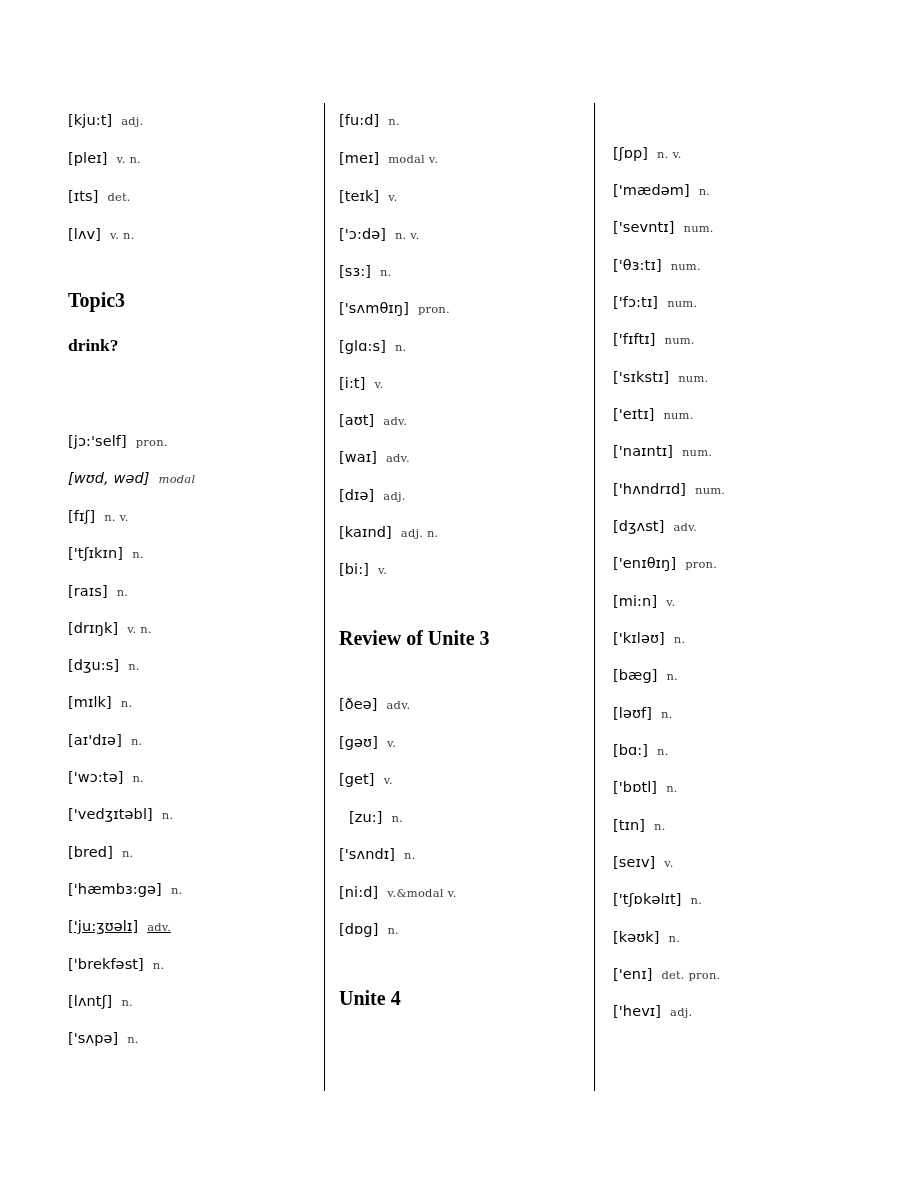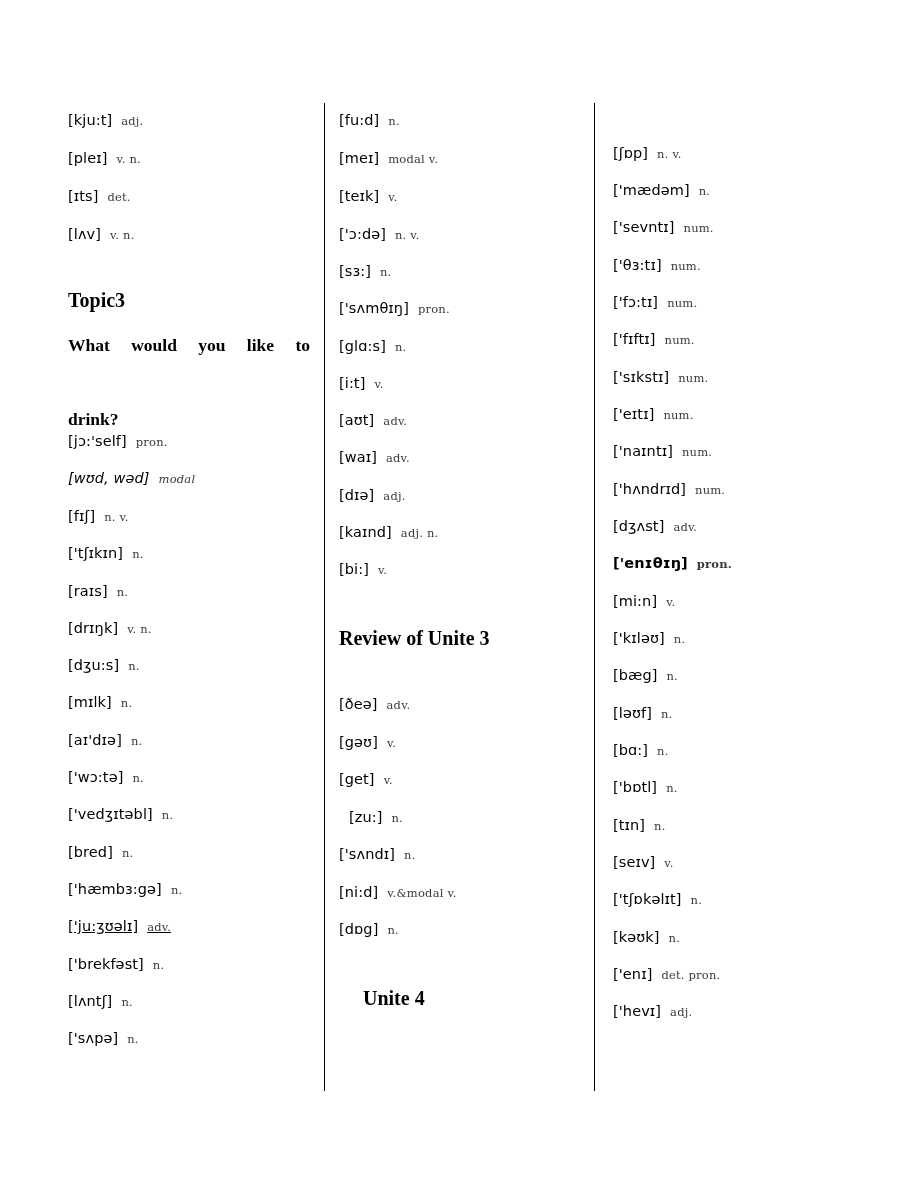--- a/index.html
+++ b/index.html
@@ -98,21 +98,20 @@
   <div class="divider" id="divider-1"></div>
   <div class="divider" id="divider-2"></div>
 
   <div class="column" id="col-1">
       <div class="entry" style="top: 112px; left: 0px;"><span class="ipa">[kju:t]</span><span class="pos">adj.</span></div>
       <div class="entry" style="top: 150px; left: 0px;"><span class="ipa">[pleɪ]</span><span class="pos">v. n.</span></div>
       <div class="entry" style="top: 188px; left: 0px;"><span class="ipa">[ɪts]</span><span class="pos">det.</span></div>
       <div class="entry" style="top: 226px; left: 0px;"><span class="ipa">[lʌv]</span><span class="pos">v. n.</span></div>
       <div class="heading" style="top: 290px; left: 0px;">Topic3</div>
       <div class="heading-wrap" style="top: 327px; left: 0px; width: 242px;">
-        <span class="heading-just">What would you like to</span>
         <span>drink?</span>
       </div>
       <div class="entry" style="top: 433px; left: 0px;"><span class="ipa">[jɔ:'self]</span><span class="pos">pron.</span></div>
       <div class="entry" style="top: 470px; left: 0px; font-style: italic;"><span class="ipa">[wʊd, wəd]</span><span class="pos">modal</span></div>
       <div class="entry" style="top: 508px; left: 0px;"><span class="ipa">[fɪʃ]</span><span class="pos">n. v.</span></div>
       <div class="entry" style="top: 545px; left: 0px;"><span class="ipa">['tʃɪkɪn]</span><span class="pos">n.</span></div>
       <div class="entry" style="top: 583px; left: 0px;"><span class="ipa">[raɪs]</span><span class="pos">n.</span></div>
       <div class="entry" style="top: 620px; left: 0px;"><span class="ipa">[drɪŋk]</span><span class="pos">v. n.</span></div>
       <div class="entry" style="top: 657px; left: 0px;"><span class="ipa">[dʒu:s]</span><span class="pos">n.</span></div>
       <div class="entry" style="top: 694px; left: 0px;"><span class="ipa">[mɪlk]</span><span class="pos">n.</span></div>
@@ -141,35 +140,35 @@
       <div class="entry" style="top: 524px; left: 0px;"><span class="ipa">[kaɪnd]</span><span class="pos">adj. n.</span></div>
       <div class="entry" style="top: 561px; left: 0px;"><span class="ipa">[bi:]</span><span class="pos">v.</span></div>
       <div class="heading" style="top: 628px; left: 0px;">Review of Unite 3</div>
       <div class="entry" style="top: 696px; left: 0px;"><span class="ipa">[ðeə]</span><span class="pos">adv.</span></div>
       <div class="entry" style="top: 734px; left: 0px;"><span class="ipa">[gəʊ]</span><span class="pos">v.</span></div>
       <div class="entry" style="top: 771px; left: 0px;"><span class="ipa">[get]</span><span class="pos">v.</span></div>
       <div class="entry" style="top: 809px; left: 10px;"><span class="ipa">[zu:]</span><span class="pos">n.</span></div>
       <div class="entry" style="top: 846px; left: 0px;"><span class="ipa">['sʌndɪ]</span><span class="pos">n.</span></div>
       <div class="entry" style="top: 884px; left: 0px;"><span class="ipa">[ni:d]</span><span class="pos">v.&amp;modal v.</span></div>
       <div class="entry" style="top: 921px; left: 0px;"><span class="ipa">[dɒg]</span><span class="pos">n.</span></div>
-      <div class="heading" style="top: 988px; left: 0px; margin-left: 24px;">Unite 4</div>
+      <div class="heading" style="top: 988px; left: 0px;">Unite 4</div>
     </div>
   <div class="column" id="col-3">
       <div class="entry" style="top: 145px; left: 0px;"><span class="ipa">[ʃɒp]</span><span class="pos">n. v.</span></div>
       <div class="entry" style="top: 182px; left: 0px;"><span class="ipa">['mædəm]</span><span class="pos">n.</span></div>
       <div class="entry" style="top: 219px; left: 0px;"><span class="ipa">['sevntɪ]</span><span class="pos">num.</span></div>
       <div class="entry" style="top: 257px; left: 0px;"><span class="ipa">['θɜ:tɪ]</span><span class="pos">num.</span></div>
       <div class="entry" style="top: 294px; left: 0px;"><span class="ipa">['fɔ:tɪ]</span><span class="pos">num.</span></div>
       <div class="entry" style="top: 331px; left: 0px;"><span class="ipa">['fɪftɪ]</span><span class="pos">num.</span></div>
       <div class="entry" style="top: 369px; left: 0px;"><span class="ipa">['sɪkstɪ]</span><span class="pos">num.</span></div>
       <div class="entry" style="top: 406px; left: 0px;"><span class="ipa">['eɪtɪ]</span><span class="pos">num.</span></div>
       <div class="entry" style="top: 443px; left: 0px;"><span class="ipa">['naɪntɪ]</span><span class="pos">num.</span></div>
       <div class="entry" style="top: 481px; left: 0px;"><span class="ipa">['hʌndrɪd]</span><span class="pos">num.</span></div>
       <div class="entry" style="top: 518px; left: 0px;"><span class="ipa">[dʒʌst]</span><span class="pos">adv.</span></div>
-      <div class="entry" style="top: 555px; left: 0px; font-weight: bold;"><span class="ipa">['enɪθɪŋ]</span><span class="pos">pron.</span></div>
+      <div class="entry" style="top: 555px; left: 0px;"><span class="ipa">['enɪθɪŋ]</span><span class="pos">pron.</span></div>
       <div class="entry" style="top: 593px; left: 0px;"><span class="ipa">[mi:n]</span><span class="pos">v.</span></div>
       <div class="entry" style="top: 630px; left: 0px;"><span class="ipa">['kɪləʊ]</span><span class="pos">n.</span></div>
       <div class="entry" style="top: 667px; left: 0px;"><span class="ipa">[bæg]</span><span class="pos">n.</span></div>
       <div class="entry" style="top: 705px; left: 0px;"><span class="ipa">[ləʊf]</span><span class="pos">n.</span></div>
       <div class="entry" style="top: 742px; left: 0px;"><span class="ipa">[bɑ:]</span><span class="pos">n.</span></div>
       <div class="entry" style="top: 779px; left: 0px;"><span class="ipa">['bɒtl]</span><span class="pos">n.</span></div>
       <div class="entry" style="top: 817px; left: 0px;"><span class="ipa">[tɪn]</span><span class="pos">n.</span></div>
       <div class="entry" style="top: 854px; left: 0px;"><span class="ipa">[seɪv]</span><span class="pos">v.</span></div>
       <div class="entry" style="top: 891px; left: 0px;"><span class="ipa">['tʃɒkəlɪt]</span><span class="pos">n.</span></div>
       <div class="entry" style="top: 929px; left: 0px;"><span class="ipa">[kəʊk]</span><span class="pos">n.</span></div>

